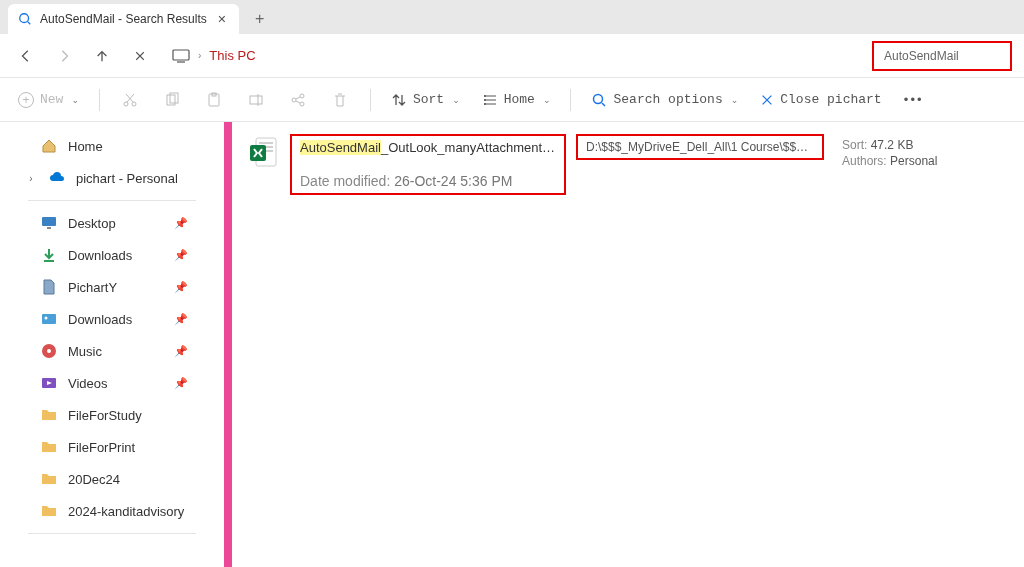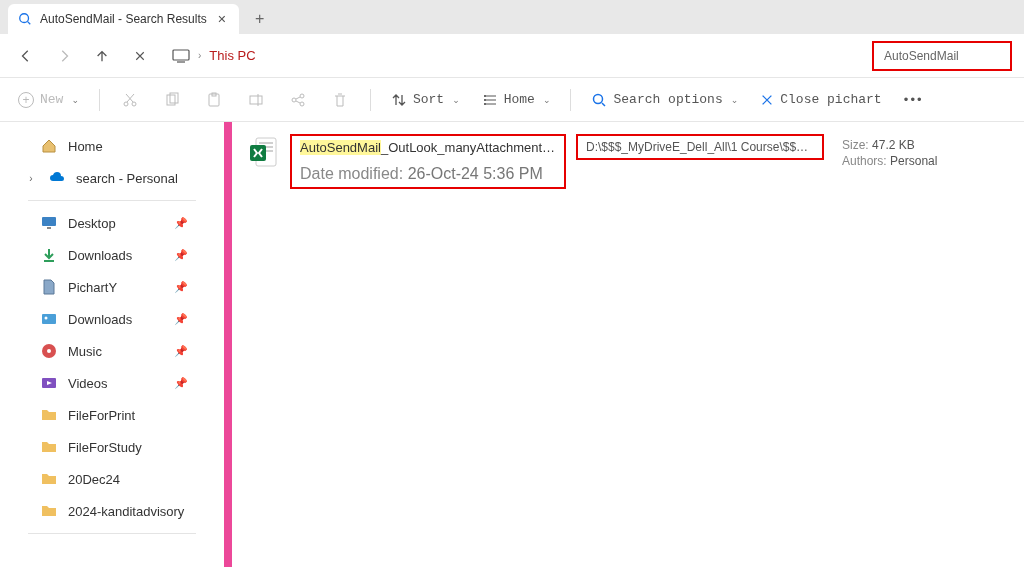--- a/index.html
+++ b/index.html
@@ -41,21 +41,21 @@
     .sb-label { font-size: 13px; }
     .sb-pin { margin-left: auto; color: #888; font-size: 11px; margin-right: 12px; }
     .sb-divider { height: 1px; background: #e4e4e4; margin: 6px 12px; }
     
     .content { flex: 1; padding: 12px 16px; overflow-y: auto; }
     .result-row { display: flex; align-items: flex-start; gap: 10px; }
     .file-icon { width: 32px; height: 32px; margin-top: 2px; }
     .result-col1 { border: 2px solid #e60000; padding: 4px 8px; width: 276px; }
     .result-filename { font-size: 13px; color: #333; white-space: nowrap; overflow: hidden; text-overflow: ellipsis; }
     .highlight { background: #fff79a; }
-    .result-modified { font-size: 16px; color: #777; margin-top: 10px; }
+    .result-modified { font-size: 14px; color: #777; margin-top: 18px; }
     .result-col2 { border: 2px solid #e60000; padding: 4px 8px; width: 248px; white-space: nowrap; overflow: hidden; text-overflow: ellipsis; font-size: 12px; color: #555; }
     .result-col3 { padding: 4px 8px; font-size: 12px; color: #555; }
     .result-col3 div { margin-bottom: 2px; }
     .meta-label { color: #888; }
     
     svg { display: block; }
   </style>
 </head>
 <body>
 
@@ -204,21 +204,21 @@
         </span>
       <span class="sb-label">Home</span>
     </div>
     <div class="sb-item has-chevron">
       <span class="sb-chev">›</span>
       <span class="sb-icon">
           <svg width="16" height="16" viewBox="0 0 16 16">
             <path d="M4 11 Q1 11 1 8 Q1 5 4 5 Q5 2 8 2 Q12 2 12 6 Q15 6 15 9 Q15 11 13 11 Z" fill="#0078d4"></path>
           </svg>
         </span>
-      <span class="sb-label">search - Personal</span>
+      <span class="sb-label">pichart - Personal</span>
     </div>
     <div class="sb-divider"></div>
 
     <div class="sb-item">
       <span class="sb-icon">
           <svg width="16" height="16" viewBox="0 0 16 16">
             <rect x="1" y="2" width="14" height="9" fill="#3b82c4" rx="1"></rect>
             <rect x="6" y="12" width="4" height="2" fill="#888"></rect>
           </svg>
         </span>
@@ -273,29 +273,29 @@
         </span>
       <span class="sb-label">Videos</span>
       <span class="sb-pin">📌</span>
     </div>
     <div class="sb-item">
       <span class="sb-icon">
           <svg width="16" height="16" viewBox="0 0 16 16">
             <path d="M1 3 L6 3 L8 5 L15 5 L15 13 L1 13 Z" fill="#f0c060"></path>
           </svg>
         </span>
+      <span class="sb-label">FileForStudy</span>
+    </div>
+    <div class="sb-item">
+      <span class="sb-icon">
+          <svg width="16" height="16" viewBox="0 0 16 16">
+            <path d="M1 3 L6 3 L8 5 L15 5 L15 13 L1 13 Z" fill="#f0c060"></path>
+          </svg>
+        </span>
       <span class="sb-label">FileForPrint</span>
-    </div>
-    <div class="sb-item">
-      <span class="sb-icon">
-          <svg width="16" height="16" viewBox="0 0 16 16">
-            <path d="M1 3 L6 3 L8 5 L15 5 L15 13 L1 13 Z" fill="#f0c060"></path>
-          </svg>
-        </span>
-      <span class="sb-label">FileForStudy</span>
     </div>
     <div class="sb-item">
       <span class="sb-icon">
           <svg width="16" height="16" viewBox="0 0 16 16">
             <path d="M1 3 L6 3 L8 5 L15 5 L15 13 L1 13 Z" fill="#f0c060"></path>
           </svg>
         </span>
       <span class="sb-label">20Dec24</span>
     </div>
     <div class="sb-item">
@@ -328,18 +328,18 @@
         </div>
         <div class="result-modified">
           <span class="meta-label">Date modified:</span>
           <span>26-Oct-24 5:36 PM</span>
         </div>
       </div>
       <div class="result-col2">
         <span>D:\$$$_MyDriveE_Dell_All\1 Course\$$$_01_OfflineC…</span>
       </div>
       <div class="result-col3">
-        <div><span class="meta-label">Size:</span> <span>47.2 KB</span></div>
+        <div><span class="meta-label">Sort:</span> <span>47.2 KB</span></div>
         <div><span class="meta-label">Authors:</span> <span>Personal</span></div>
       </div>
     </div>
   </div>
 </div>
 
 </body></html>

